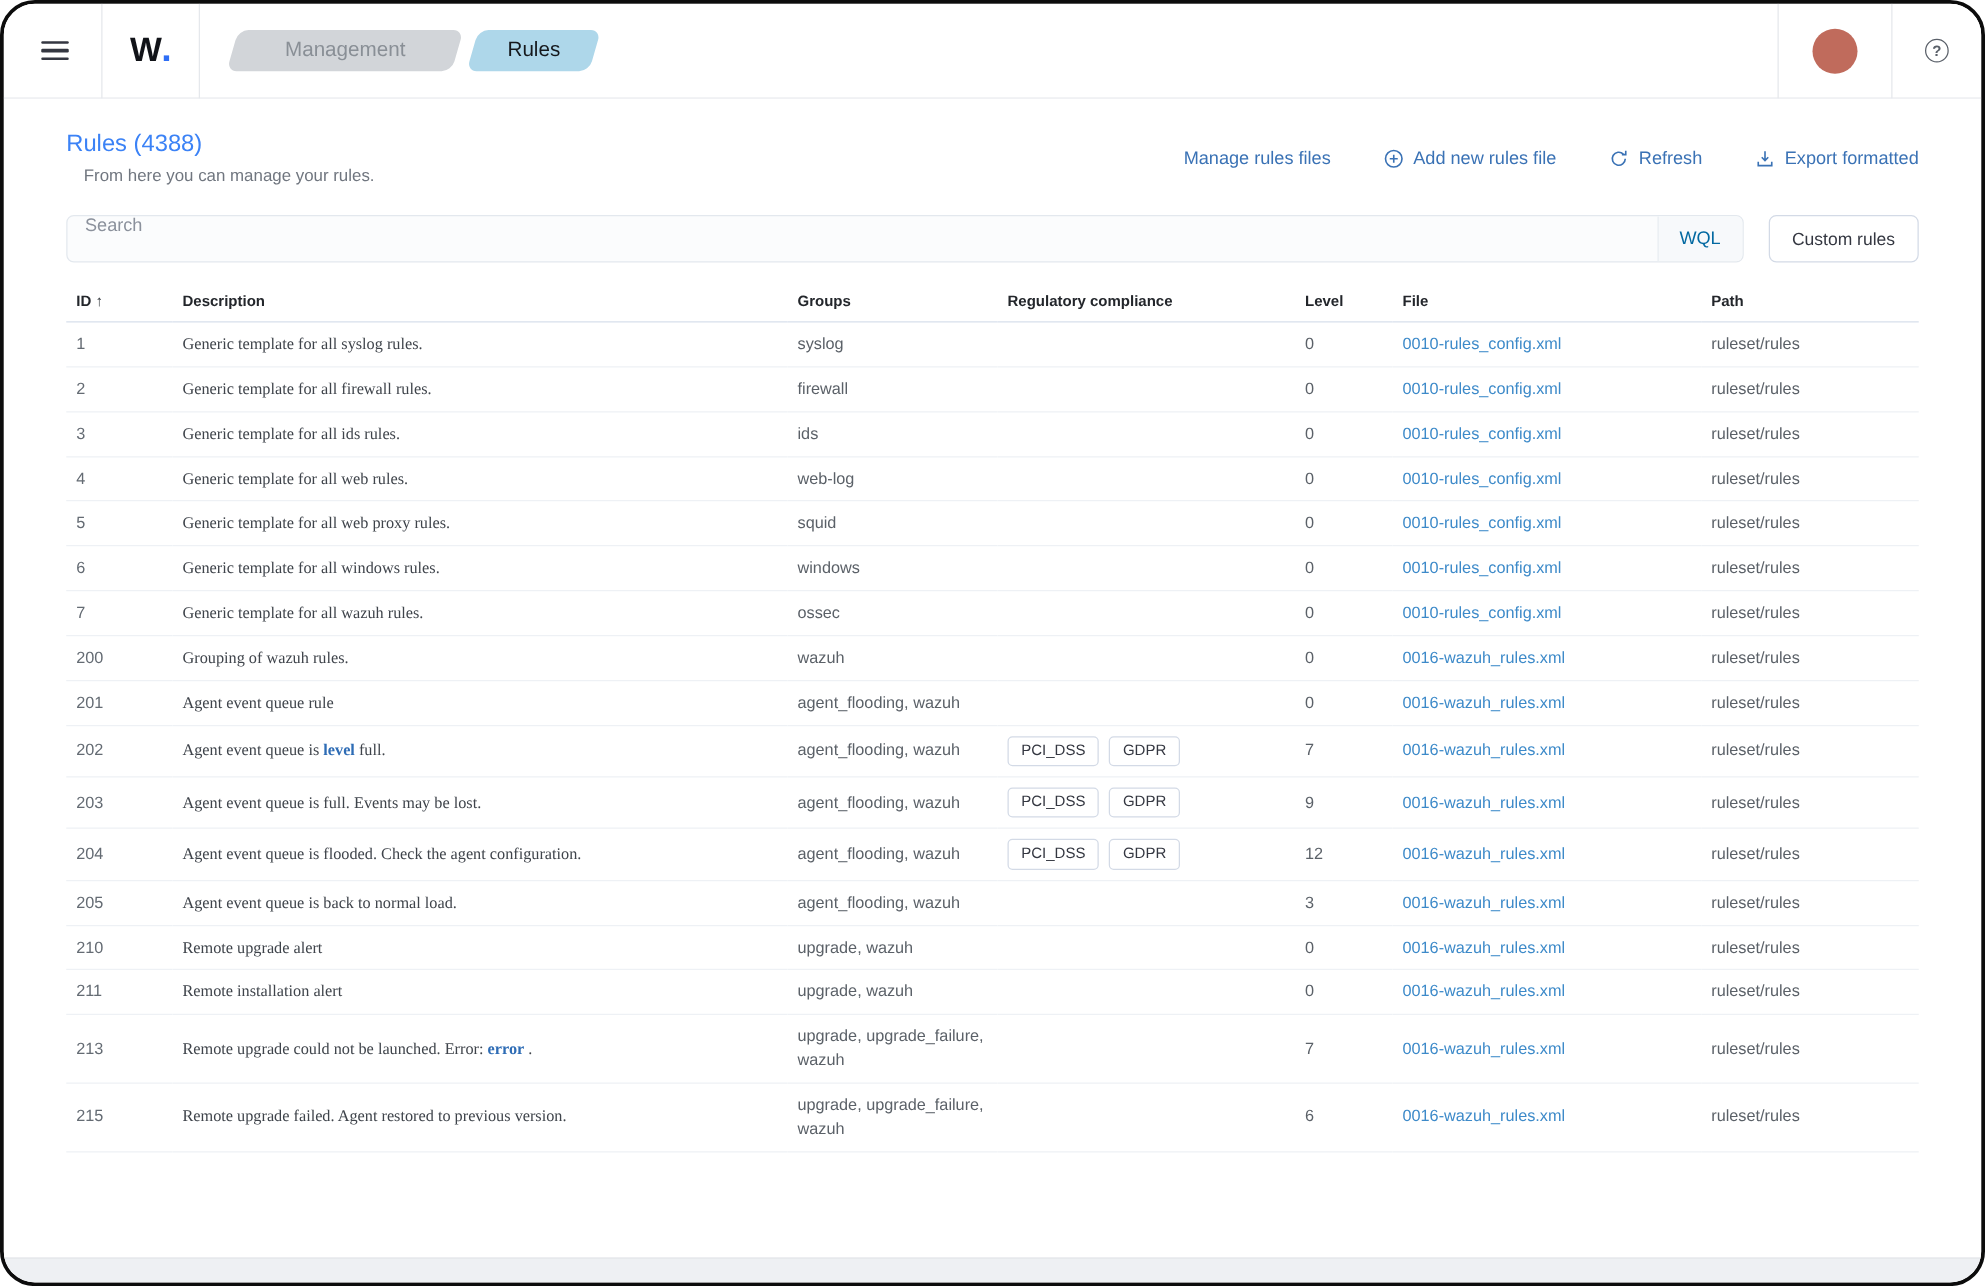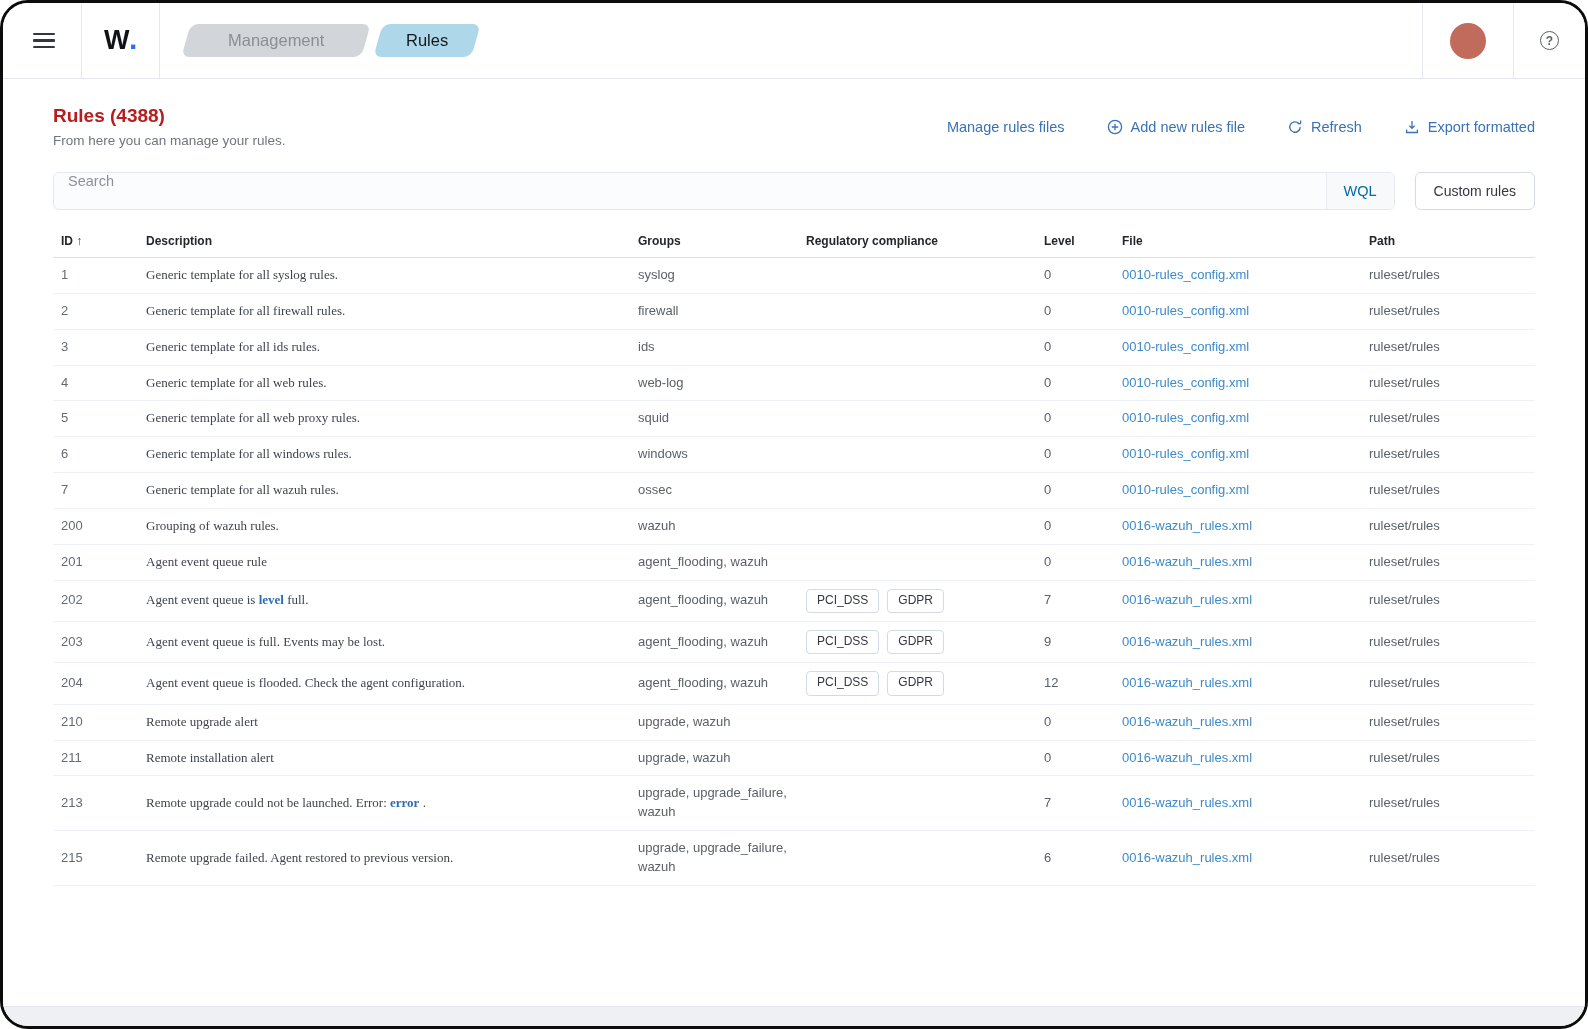--- a/index.html
+++ b/index.html
@@ -49,22 +49,22 @@
     width: 19px; height: 19px; border-radius: 50%; border: 1.4px solid #5a6069;
     color: #5a6069; font-size: 12px; font-weight: 700;
     display: flex; align-items: center; justify-content: center;
     margin: 0 26px; cursor: pointer;
   }
 
   
   .content { flex: 1 1 auto; background: #fff; padding: 26px 50px 0 50px; overflow: hidden; }
 
   .title-row { display: flex; justify-content: space-between; align-items: center; }
-  h1 { font-size: 19px; font-weight: 700; color: #b91c1c; }
-  .subtitle { font-size: 13.5px; color: #70767f; margin-top: 6px; }
+  h1 { font-size: 19px; font-weight: 400; color: #3b82f6; }
+  .subtitle { font-size: 13.5px; color: #70767f; margin-top: 6px; margin-left: 14px; }
 
   .actions { display: flex; align-items: center; gap: 42px; justify-content: space-between; }
   .actions a { display: flex; align-items: center; gap: 8px; color: #3a72b5;
     font-size: 14.5px; text-decoration: none; cursor: pointer; }
   .actions svg { display: block; }
 
   .search-row { display: flex; align-items: center; margin-top: 24px; gap: 20px; }
   .searchbox {
     flex: 1; height: 38px; background: #fbfcfd;
     border: 1px solid #e3e8ee; border-radius: 6px;
@@ -325,20 +325,29 @@
           <tr>
             <td class="c-id">204</td>
             <td class="c-desc"><span>Agent event queue is flooded. Check the agent configuration.</span></td>
             <td class="c-groups">agent_flooding, wazuh</td>
             <td class="c-compliance"><span class="badge">PCI_DSS</span><span class="badge">GDPR</span></td>
             <td class="c-level">12</td>
             <td class="c-file"><a class="file-link">0016-wazuh_rules.xml</a></td>
             <td class="c-path">ruleset/rules</td>
           </tr>
           <tr>
+            <td class="c-id">205</td>
+            <td class="c-desc"><span>Agent event queue is back to normal load.</span></td>
+            <td class="c-groups">agent_flooding, wazuh</td>
+            <td class="c-compliance"></td>
+            <td class="c-level">3</td>
+            <td class="c-file"><a class="file-link">0016-wazuh_rules.xml</a></td>
+            <td class="c-path">ruleset/rules</td>
+          </tr>
+          <tr>
             <td class="c-id">210</td>
             <td class="c-desc"><span>Remote upgrade alert</span></td>
             <td class="c-groups">upgrade, wazuh</td>
             <td class="c-compliance"></td>
             <td class="c-level">0</td>
             <td class="c-file"><a class="file-link">0016-wazuh_rules.xml</a></td>
             <td class="c-path">ruleset/rules</td>
           </tr>
           <tr>
             <td class="c-id">211</td>

